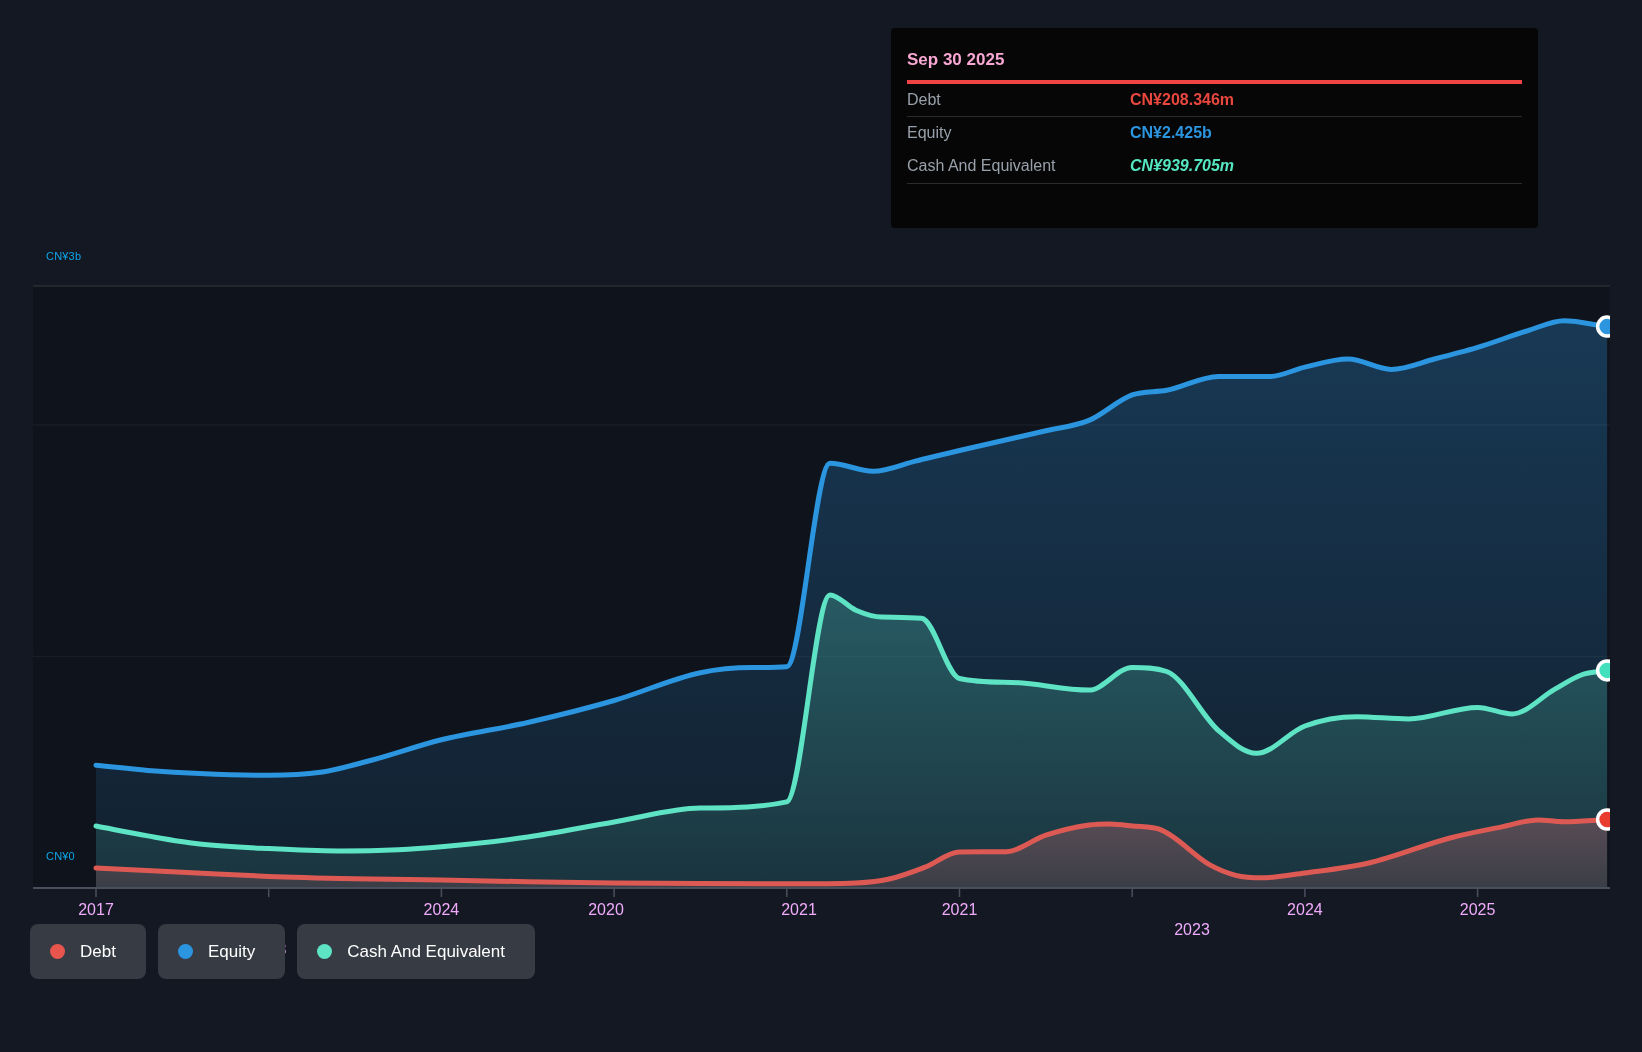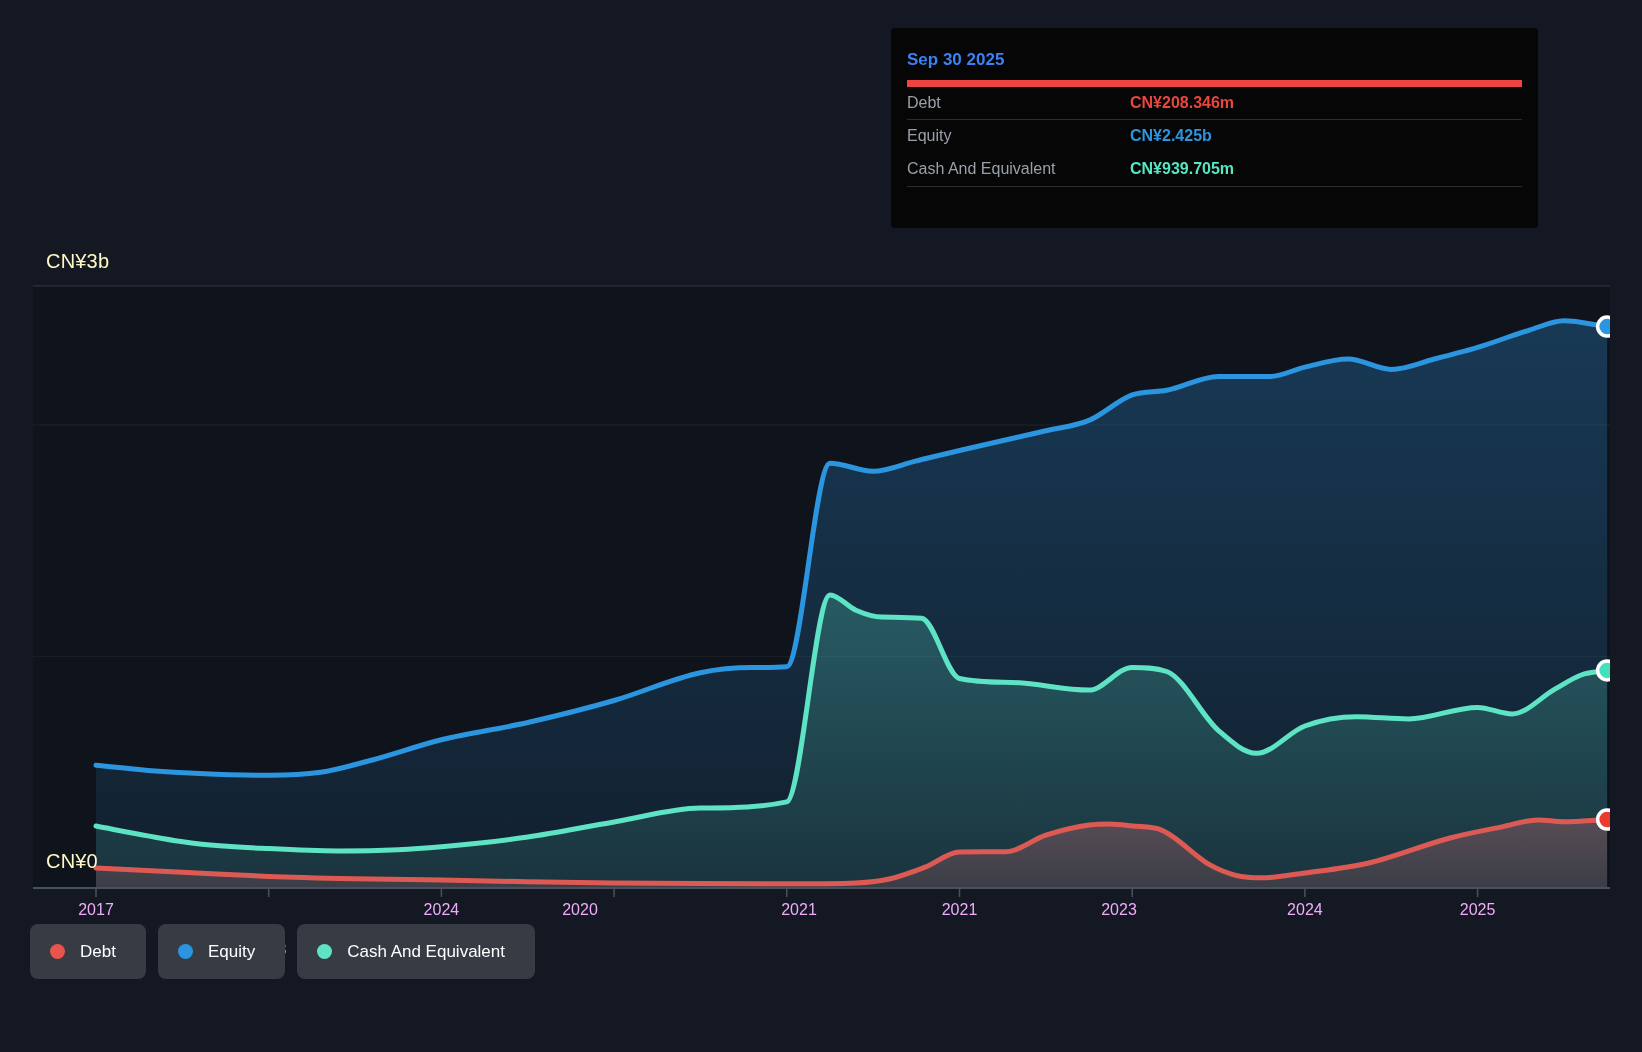--- a/index.html
+++ b/index.html
@@ -3,39 +3,39 @@
 <meta charset="utf-8">
 <style>
   html,body { margin:0; padding:0; background:#141822; }
   .stage {
     position:relative; width:1642px; height:1052px; overflow:hidden;
     background:#141822; font-family:"Liberation Sans", sans-serif;
     -webkit-font-smoothing:antialiased;
   }
   .chart-svg { position:absolute; left:0; top:0; }
 
-  .y-axis-label { position:absolute; color:#fef9c3; font-size:20px; font-weight:500; letter-spacing:.2px; }
+  .y-axis-label { position:absolute; color:#0ea5e9; font-size:11px; font-weight:500; letter-spacing:.2px; }
   .y-top  { left:46px; top:250px; }
   .y-zero { left:46px; top:850px; }
 
   .year-label { position:absolute; top:901px; transform:translateX(-50%);
     color:#f0abfc; font-size:16px; }
 
   .legend { position:absolute; left:30px; top:924px; display:flex; gap:12px; }
   .legend-pill { display:flex; align-items:center; gap:15px; height:55px;
     padding:0 30px 0 20px; background:#363b44; border-radius:8px;
     color:#ffffff; font-size:17px; cursor:pointer; }
   .legend-dot { width:15px; height:15px; border-radius:50%; flex:0 0 auto; }
 
   .tooltip { position:absolute; left:891px; top:28px; width:647px; height:200px;
     box-sizing:border-box; background:#060606; border-radius:4px;
     padding:12px 16px 0 16px; font-size:16px; }
   .tt-title { height:40px; display:flex; align-items:center;
-    color:#3b82f6; font-size:17px; font-weight:700;
-    border-bottom:7px solid #ef4444; }
+    color:#f9a8d4; font-size:17px; font-weight:700;
+    border-bottom:4px solid #ef4444; }
   .tt-row { display:flex; align-items:center; height:32px; }
   .tt-row.bordered { border-bottom:1px solid #2c2c2c; }
   .tt-row.tall { height:34px; }
   .tt-label { color:#98a0a9; width:223px; flex:0 0 auto; }
   .tt-value { font-weight:700; }
   .tt-ratio b { color:#ffffff; font-weight:700; }
   .tt-ratio .tt-ratio-label { color:#98a0a9; font-weight:700; margin-left:6px; }
 </style>
 </head>
 <body>
@@ -87,45 +87,45 @@
       <line x1="1477.6" x2="1477.6" y1="889" y2="897" stroke="#49505d" stroke-width="1.5"></line>
     </svg>
 
   <div class="y-axis-label y-top">CN¥3b</div>
   <div class="y-axis-label y-zero">CN¥0</div>
 
   <div id="year-labels">
       <div class="year-label" style="left: 96px;">2017</div>
       <div class="year-label" style="left: 268.7px; margin-top: 40px;">2018</div>
       <div class="year-label" style="left: 441.4px;">2024</div>
-      <div class="year-label" style="left: 580px; text-align: right;">2020</div>
+      <div class="year-label" style="left: 606px; text-align: right;">2020</div>
       <div class="year-label" style="left: 799px;">2021</div>
       <div class="year-label" style="left: 959.5px;">2021</div>
-      <div class="year-label" style="left: 1119px;">2023</div>
+      <div class="year-label" style="left: 1192px; margin-top: 20px;">2023</div>
       <div class="year-label" style="left: 1304.9px;">2024</div>
       <div class="year-label" style="left: 1477.6px;">2025</div>
     </div>
 
   <div class="tooltip">
     <div class="tt-title">Sep 30 2025</div>
 
     <div class="tt-row bordered">
       <span class="tt-label">Debt</span>
       <span class="tt-value" style="color: rgb(232, 71, 62);">CN¥208.346m</span>
     </div>
 
     <div class="tt-row">
       <span class="tt-label">Equity</span>
       <span class="tt-value" style="color: rgb(43, 149, 224);">CN¥2.425b</span>
     </div>
 
 
     <div class="tt-row tall bordered">
       <span class="tt-label">Cash And Equivalent</span>
-      <span class="tt-value" style="color: rgb(85, 230, 194);">CN¥939.705m</span>
+      <span class="tt-value" style="color: rgb(85, 230, 194); font-style: italic;">CN¥939.705m</span>
     </div>
   </div>
 
   <div class="legend" id="legend">
       <div class="legend-pill">
         <span class="legend-dot" style="background: rgb(232, 85, 77);"></span>
         <span>Debt</span>
       </div>
       <div class="legend-pill">
         <span class="legend-dot" style="background: rgb(43, 149, 224);"></span>

